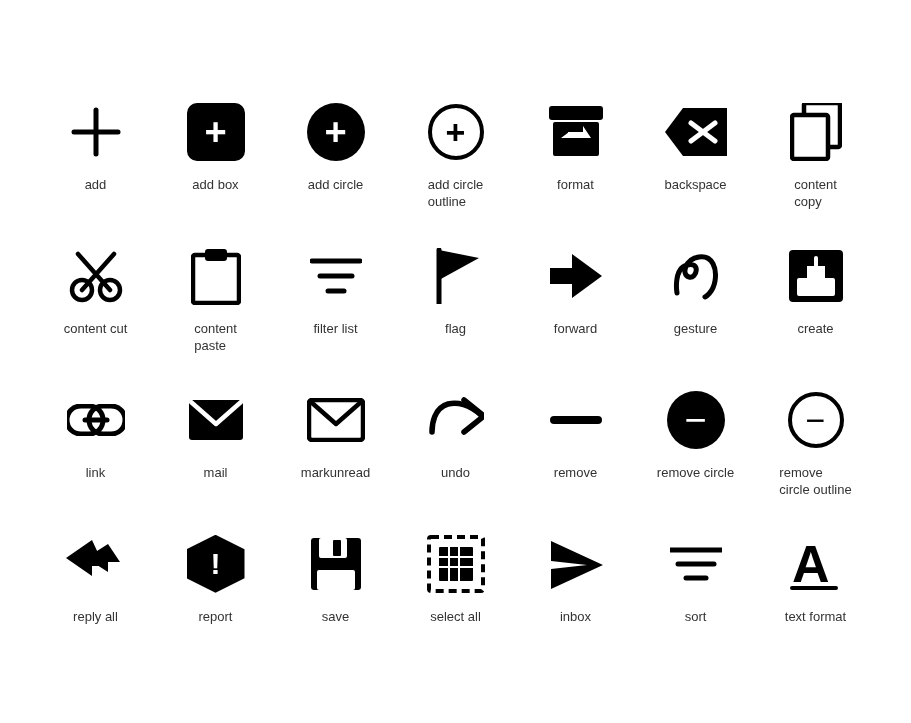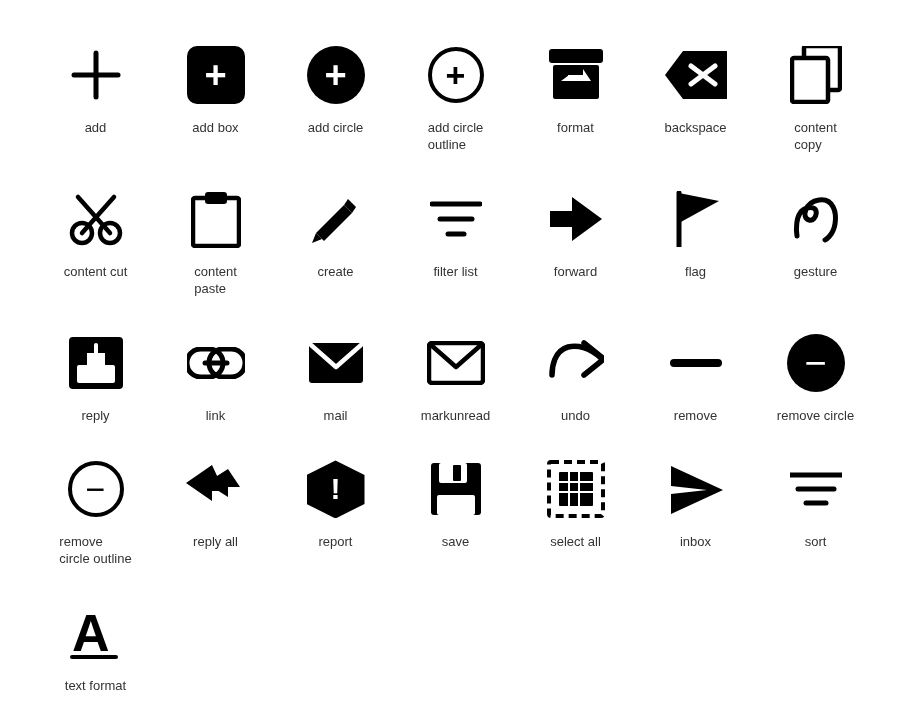--- a/index.html
+++ b/index.html
@@ -182,60 +182,50 @@
   <div class="icon-item">
     <div class="icon-symbol">
       <svg width="50" height="58" viewBox="0 0 50 58">
         <rect x="2" y="8" width="46" height="48" rx="2" fill="none" stroke="#000" stroke-width="4.5"></rect>
         <rect x="14" y="2" width="22" height="12" rx="3" fill="#000"></rect>
       </svg>
     </div>
     <span class="icon-label">content<br>paste</span>
   </div>
 
-  <div class="icon-item">
-    <div class="icon-symbol">
-      <svg width="52" height="52" viewBox="0 0 52 52">
-        <path d="M6 40 L34 12 L42 20 L14 48 Z" fill="#000"></path>
-        <path d="M34 12 L38 6 L46 14 L42 20 Z" fill="#000"></path>
-        <path d="M6 40 L2 50 L12 46 Z" fill="#000"></path>
-      </svg>
-    </div>
-    <span class="icon-label">create</span>
-  </div>
 
 
   <div class="icon-item">
     <div class="icon-symbol">
       <svg width="52" height="42" viewBox="0 0 52 42">
         <line x1="2" y1="6" x2="50" y2="6" stroke="#000" stroke-width="5" stroke-linecap="round"></line>
         <line x1="10" y1="21" x2="42" y2="21" stroke="#000" stroke-width="5" stroke-linecap="round"></line>
         <line x1="18" y1="36" x2="34" y2="36" stroke="#000" stroke-width="5" stroke-linecap="round"></line>
       </svg>
     </div>
     <span class="icon-label">filter list</span>
   </div>
 
   <div class="icon-item">
     <div class="icon-symbol">
-      <svg width="52" height="44" viewBox="0 0 52 44">
-        <polygon points="22,0 52,22 22,44 22,30 0,30 0,14 22,14" fill="#000"></polygon>
-      </svg>
-    </div>
-    <span class="icon-label">forward</span>
-  </div>
-
-  <div class="icon-item">
-    <div class="icon-symbol">
       <svg width="50" height="56" viewBox="0 0 50 56">
         <line x1="8" y1="2" x2="8" y2="56" stroke="#000" stroke-width="5" stroke-linecap="round"></line>
         <polygon points="8,2 48,10 8,32" fill="#000"></polygon>
       </svg>
     </div>
     <span class="icon-label">flag</span>
+  </div>
+
+  <div class="icon-item">
+    <div class="icon-symbol">
+      <svg width="52" height="44" viewBox="0 0 52 44">
+        <polygon points="22,0 52,22 22,44 22,30 0,30 0,14 22,14" fill="#000"></polygon>
+      </svg>
+    </div>
+    <span class="icon-label">forward</span>
   </div>
 
   <div class="icon-item">
     <div class="icon-symbol">
       <svg width="58" height="54" viewBox="0 0 58 54">
         <path d="M10 44 C10 44 6 20 20 16 C34 12 30 30 22 28 C14 26 18 10 32 8 C46 6 50 20 48 32 C46 44 38 48 38 48" fill="none" stroke="#000" stroke-width="5" stroke-linecap="round"></path>
       </svg>
     </div>
     <span class="icon-label">gesture</span>
   </div>
@@ -243,21 +233,21 @@
   <div class="icon-item">
     <div class="icon-symbol">
       <svg width="58" height="56" viewBox="0 0 58 56">
         <rect x="2" y="2" width="54" height="52" rx="4" fill="#000"></rect>
         <rect x="10" y="30" width="38" height="18" rx="2" fill="white"></rect>
         <polygon points="20,18 38,18 38,30 29,38 20,30" fill="white"></polygon>
         <line x1="29" y1="10" x2="29" y2="24" stroke="white" stroke-width="4" stroke-linecap="round"></line>
         <polygon points="22,20 29,30 36,20" fill="white"></polygon>
       </svg>
     </div>
-    <span class="icon-label">reply</span>
+    <span class="icon-label">create</span>
   </div>
 
   <div class="icon-item">
     <div class="icon-symbol">
       <svg width="58" height="32" viewBox="0 0 58 32">
         <path d="M22 16 C22 8 28 2 36 2 L44 2 C52 2 58 8 58 16 C58 24 52 30 44 30 L36 30 C28 30 22 24 22 16 Z" fill="none" stroke="#000" stroke-width="5"></path>
         <path d="M36 16 C36 8 30 2 22 2 L14 2 C6 2 0 8 0 16 C0 24 6 30 14 30 L22 30 C30 30 36 24 36 16 Z" fill="none" stroke="#000" stroke-width="5"></path>
         <line x1="18" y1="16" x2="40" y2="16" stroke="#000" stroke-width="5" stroke-linecap="round"></line>
       </svg>
     </div>

